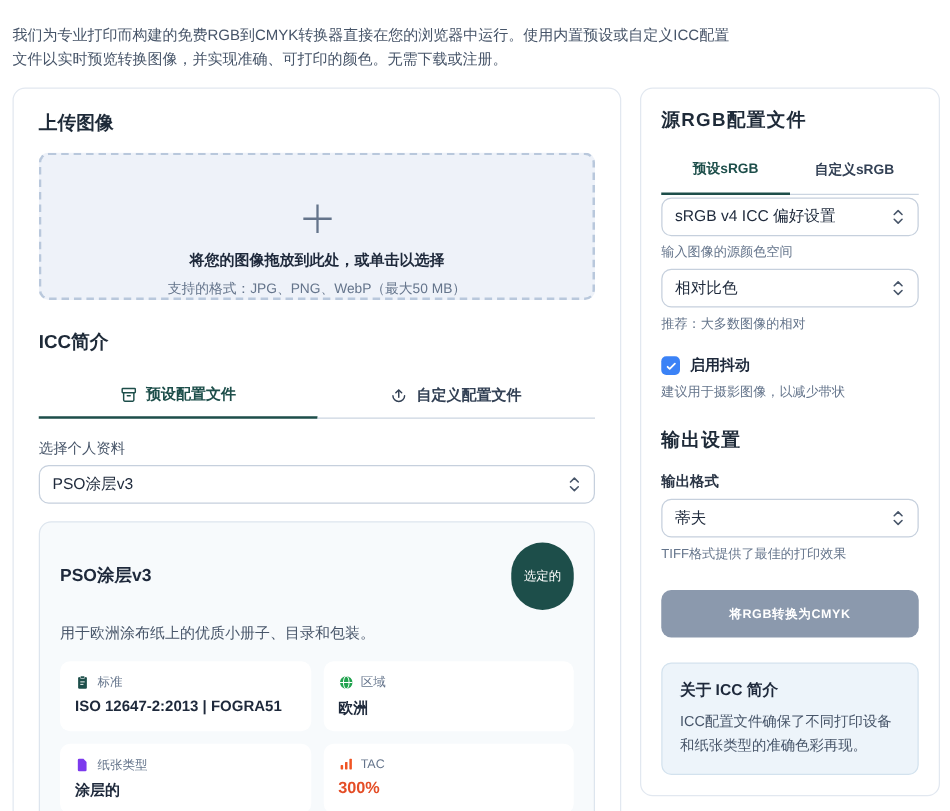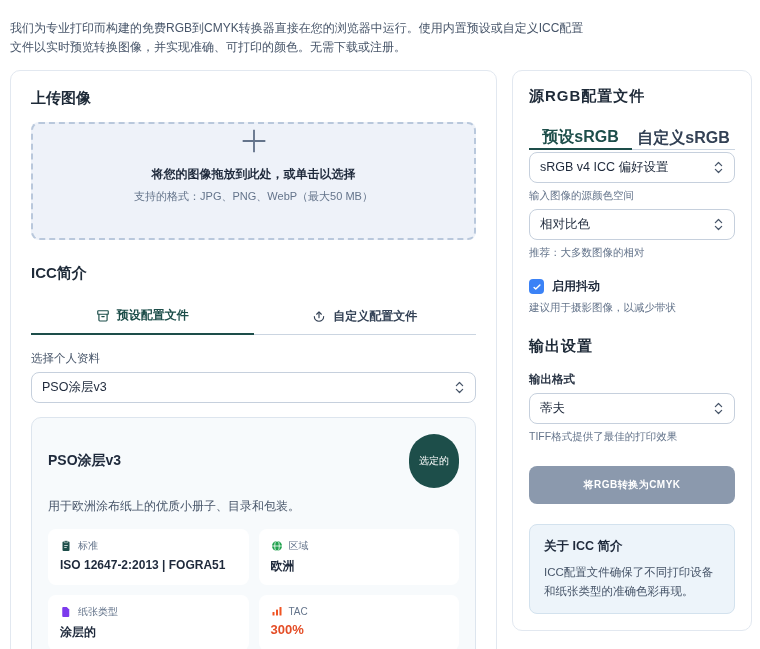--- a/index.html
+++ b/index.html
@@ -14,21 +14,21 @@
   
   .columns { display: flex; gap: 15px; align-items: flex-start; margin-top: 14px; }
   .card { background: #fff; border: 1px solid #e2e8f0; border-radius: 10px; }
   .left-card { flex: 1; padding: 18px 20px; min-height: 620px; }
   .right-card { width: 240px; padding: 16px; }
 
   .h2 { font-size: 15px; font-weight: bold; color: #1e2a38; }
 
   
   .dropzone { margin-top: 14px; height: 118px; background: #eef2f9; border: 2px dashed #b9c8dc;
-    border-radius: 8px; display: flex; flex-direction: column; align-items: center; justify-content: flex-start; cursor: pointer; }
+    border-radius: 8px; display: flex; flex-direction: column; align-items: center; justify-content: flex-end; cursor: pointer; }
   .plus { width: 34px; height: 34px; margin-bottom: 8px; }
   .drop-main { font-size: 12px; font-weight: bold; color: #1e293b; }
   .drop-sub { font-size: 11px; color: #64748b; margin-top: 6px; }
 
   
   .tabs { display: flex; margin-top: 14px; }
   .tab { flex: 1; display: flex; align-items: center; justify-content: center; gap: 7px;
     padding: 10px 0 9px; font-size: 12px; font-weight: bold; color: #334155;
     border-bottom: 1px solid #cbd5e1; cursor: pointer; }
   .tab.active { color: #1d4e4a; border-bottom: 2px solid #1d4e4a; }
@@ -51,21 +51,21 @@
   .pc-desc { font-size: 12px; color: #475569; margin-top: 10px; }
   .tiles { display: grid; grid-template-columns: 1fr 1fr; gap: 10px; margin-top: 14px; }
   .tile { background: #fff; border-radius: 8px; padding: 10px 12px; }
   .tile-top { display: flex; align-items: center; gap: 6px; font-size: 10px; color: #64748b; }
   .tile-top svg { width: 12px; height: 12px; flex: none; }
   .tile-value { margin-top: 5px; font-size: 12px; font-weight: bold; color: #1e293b; }
   .tile-value.orange { color: #e44d26; font-size: 13px; }
 
   
   .tabs.small { margin-top: 12px; }
-  .tabs.small .tab { font-size: 16px; padding: 9px 0 0; }
+  .tabs.small .tab { font-size: 11px; padding: 9px 0 12px; }
   .check-row { display: flex; align-items: center; gap: 8px; margin-top: 18px; cursor: pointer; }
   .checkbox { width: 15px; height: 15px; border-radius: 4px; background: #3b82f6;
     display: flex; align-items: center; justify-content: center; flex: none; }
   .checkbox svg { width: 10px; height: 10px; }
   .check-label { font-size: 12px; font-weight: bold; color: #1e293b; }
   .h2.spaced { margin-top: 22px; letter-spacing: 1px; }
   .convert-btn { margin-top: 22px; width: 100%; background: #8b99ad; color: #fff; border: none;
     border-radius: 8px; font-size: 10px; font-weight: bold; padding: 12px 0; cursor: pointer;
     font-family: inherit; letter-spacing: .5px; }
   .about-box { margin-top: 20px; background: #edf4fa; border: 1px solid #d3e2ee; border-radius: 8px; padding: 13px 14px; }

